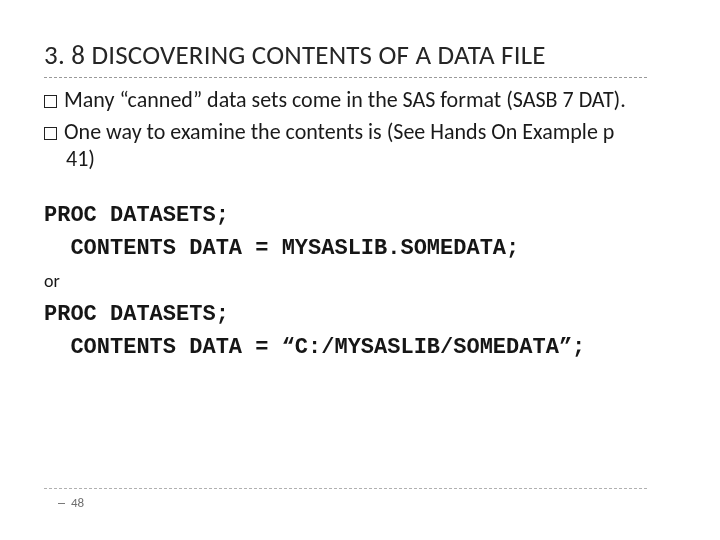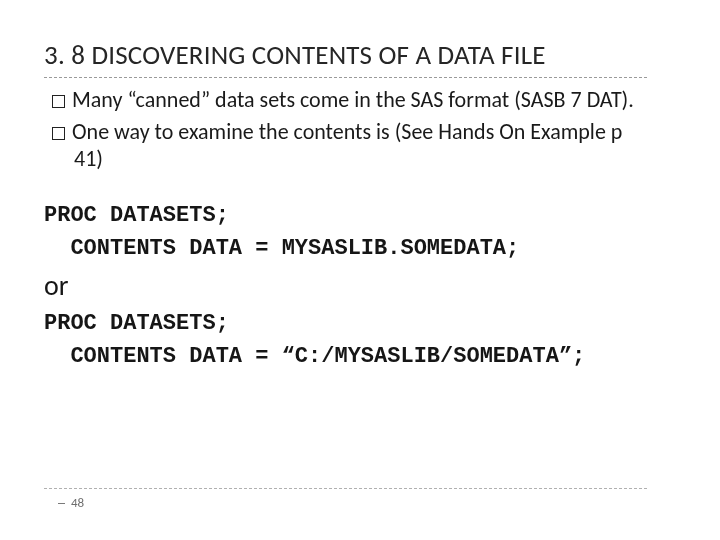--- a/index.html
+++ b/index.html
@@ -24,21 +24,21 @@
     letter-spacing: 0.2px;
     margin: 0 0 6px 0;
     color: #262626;
   }
   .title-rule {
     border: none;
     border-top: 1.4px dashed #9a9a9a;
     margin: 0 0 8px 0;
   }
   .bullets {
-    margin: 8px;
+    margin: 0;
     padding: 0;
     list-style: none;
   }
   .bullets li {
     font-size: 22px;
     line-height: 1.25;
     margin: 2px 0 4px 0;
     padding-left: 22px;
     text-indent: -22px;
     color: #1a1a1a;
@@ -58,21 +58,21 @@
     font-family: "Courier New", Courier, monospace;
     font-weight: bold;
     font-size: 22px;
     line-height: 1.5;
     color: #161616;
     white-space: pre;
   }
   .code-or {
     font-family: Calibri, "Segoe UI", Arial, sans-serif;
     font-weight: 400;
-    font-size: 28px;
+    font-size: 18px;
   }
   .footer {
     position: absolute;
     left: 44px;
     right: 44px;
     bottom: 30px;
   }
   .footer-rule {
     border: none;
     border-top: 1.2px dashed #b0b0b0;

